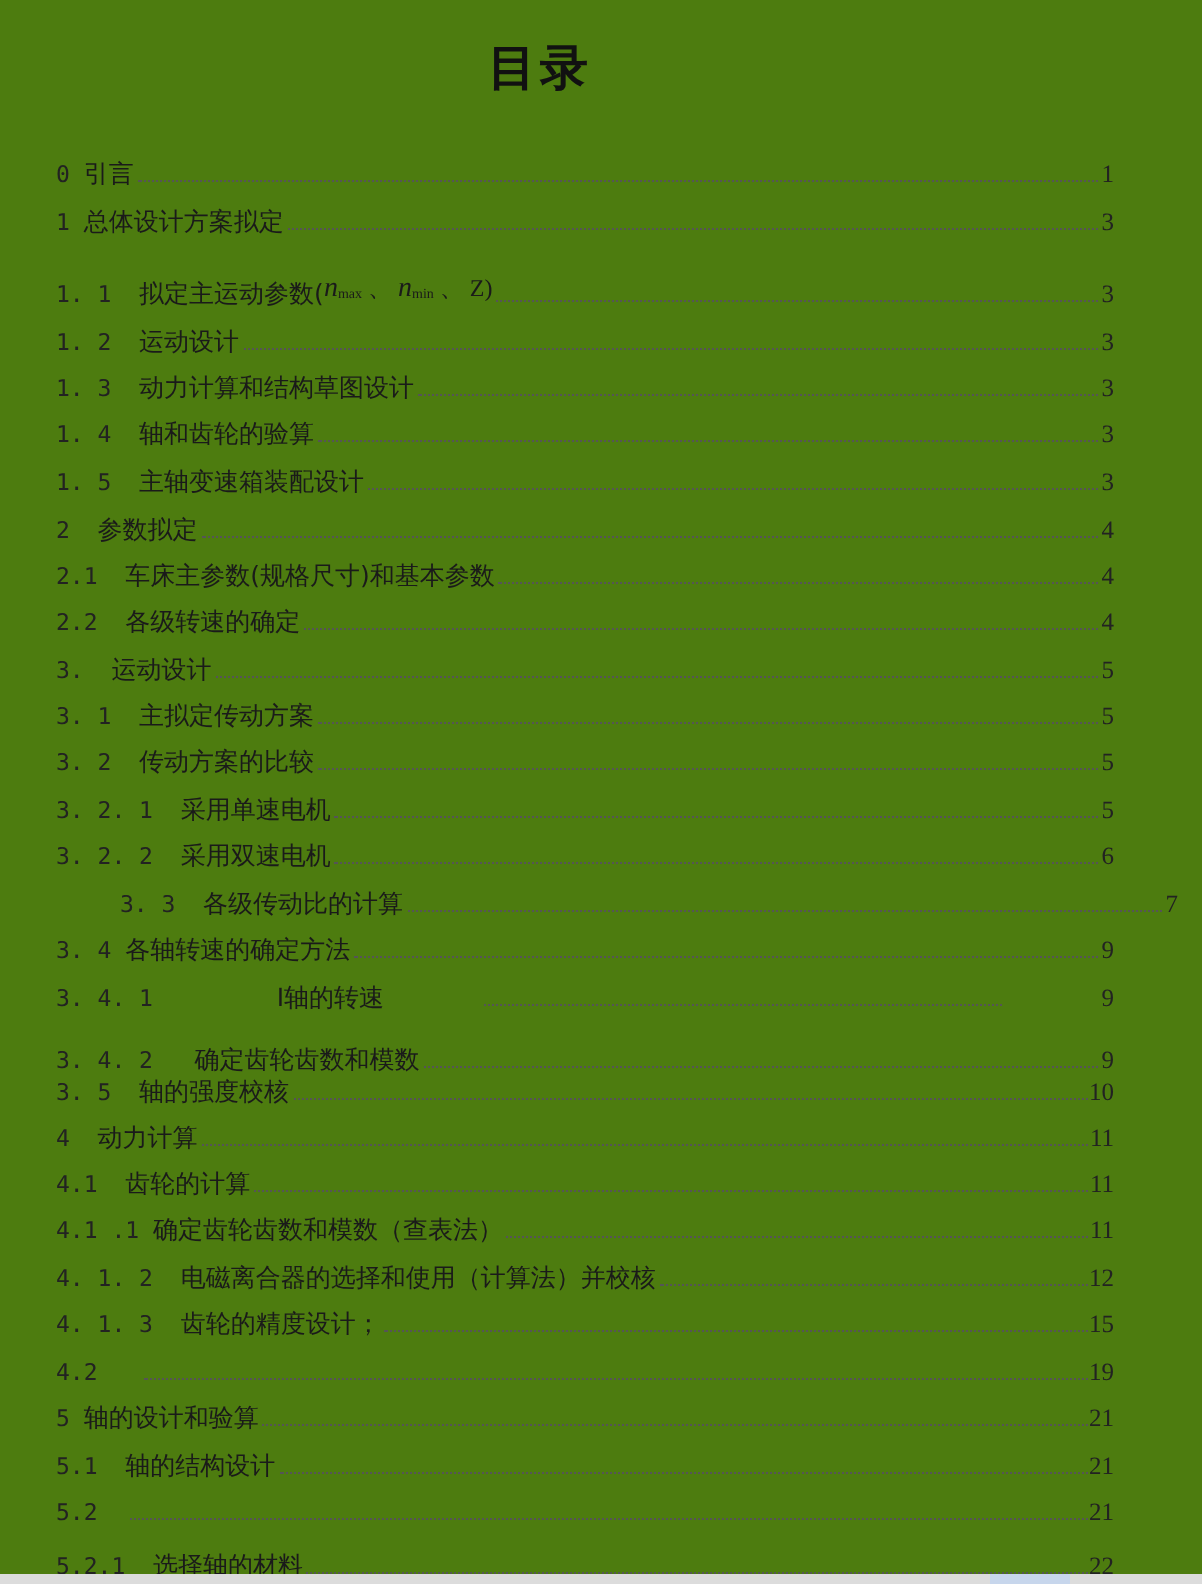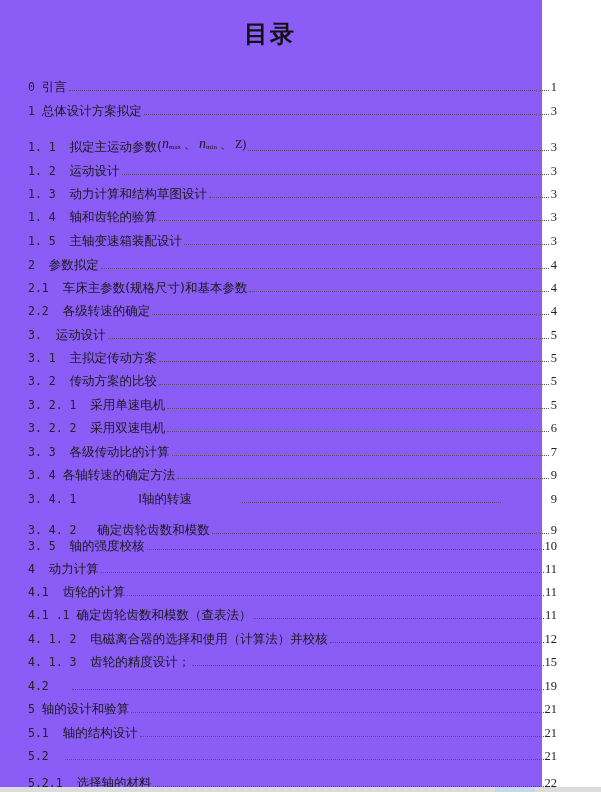--- a/index.html
+++ b/index.html
@@ -2,21 +2,21 @@
 <html><head>
 <meta charset="utf-8">
 <style>
   html, body { margin: 0; padding: 0; }
   body {
     width: 601px; height: 792px; overflow: hidden; position: relative;
     background: #ffffff;
     font-family: "DejaVu Sans", sans-serif;
     color: #1a1a1a;
   }
-  .page { position: absolute; left: 0; top: 0; width: 542px; height: 787px; background: #8b5cf6; }
+  .page { position: absolute; left: 0; top: 0; width: 601px; height: 787px; background: #4d7c0f; }
   .title {
     position: absolute; left: 0; width: 540px; top: 18px;
     text-align: center; font-size: 24px; font-weight: bold;
     font-family: "DejaVu Sans", sans-serif; color: #111; letter-spacing: 2px;
     padding-left: 0;
   }
   .toc { position: absolute; left: 28px; top: 73px; width: 529px; }
   .row {
     position: absolute; left: 0; width: 529px; height: 22px;
     display: flex; align-items: flex-end; font-size: 12.5px; line-height: 16px;
@@ -129,21 +129,21 @@
         <span class="label">采用单速电机</span>
         <span class="dots"></span>
         <span class="page-no">5</span>
       </div>
       <div class="row" style="top: 341px;">
         <span class="num" style="white-space: pre;">3. 2. 2  </span>
         <span class="label">采用双速电机</span>
         <span class="dots"></span>
         <span class="page-no">6</span>
       </div>
-      <div class="row" style="top: 365px;">
+      <div class="row" style="top: 365px; margin-left: 32px;">
         <span class="num" style="white-space: pre;">3. 3  </span>
         <span class="label">各级传动比的计算</span>
         <span class="dots"></span>
         <span class="page-no">7</span>
       </div>
       <div class="row" style="top: 388px;">
         <span class="num" style="white-space: pre;">3. 4 </span>
         <span class="label">各轴转速的确定方法</span>
         <span class="dots"></span>
         <span class="page-no">9</span>

